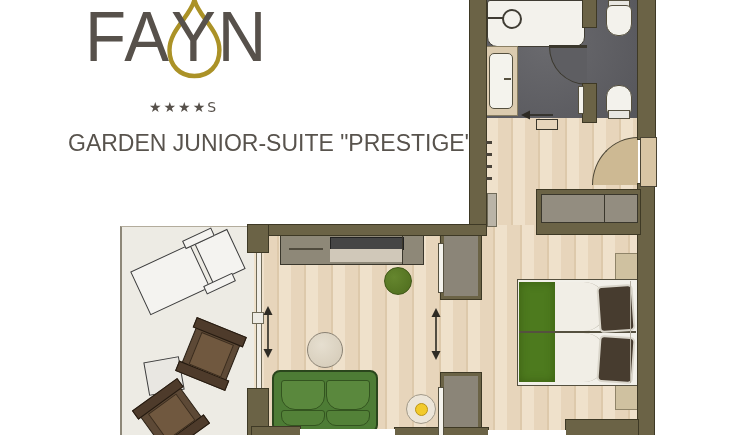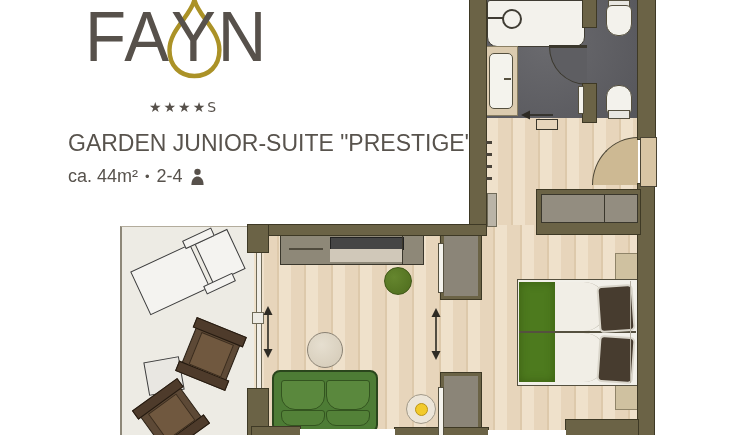--- a/index.html
+++ b/index.html
@@ -39,29 +39,20 @@
 
   <div class="brand">
     <div class="logo-word"><span>FA</span><span class="y-wrap"><svg class="drop" width="62" height="82" viewBox="0 0 62 82">
             <path d="M31 3 C27 19 5 33 5 53 C5 69 16 79 31 79 C46 79 57 69 57 53 C57 33 35 19 31 3 Z" fill="none" stroke="var(--brand-gold)" stroke-width="4.6" stroke-linejoin="round"></path>
           </svg><span class="yl">Y</span></span><span>N</span></div>
     <div class="stars"><span>★★★★</span><span>S</span></div>
   </div>
 
   <div class="title">GARDEN JUNIOR-SUITE "PRESTIGE"</div>
 
-  <div class="meta">
-    <span>ca. 44m²</span>
-    <span class="dot">•</span>
-    <span>2-4</span>
-    <svg width="15" height="17" viewBox="0 0 16 18">
-        <circle cx="8" cy="4" r="3.4" fill="var(--text-gray)"></circle>
-        <path d="M1.5 18 C1.5 11.5 5 9 8 9 C11 9 14.5 11.5 14.5 18 Z" fill="var(--text-gray)"></path>
-      </svg>
-  </div>
 
   <div class="a" style="inset:0">
 
     <div class="a z1 darkfloor" style="left:486px;top:0;width:152px;height:122px"></div>
     <div class="a z1 wood" style="left:486px;top:118px;width:152px;height:117px"></div>
     <div class="a z1 wood" style="left:252px;top:225px;width:386px;height:210px"></div>
     <div class="a z1" style="left:120px;top:226px;width:132px;height:209px;background:var(--balcony-floor);border-left:2px solid #8d8778;border-top:1px solid #b3ac9c"></div>
 
     <div class="a z2" style="left:487px;top:0;width:96px;height:45px;background:#f3f2ec;border:1.5px solid #3f3c33;border-radius:3px 3px 10px 10px"></div>
     <div class="a z2" style="left:487px;top:17px;width:18px;height:2px;background:#3f3c33"></div>

